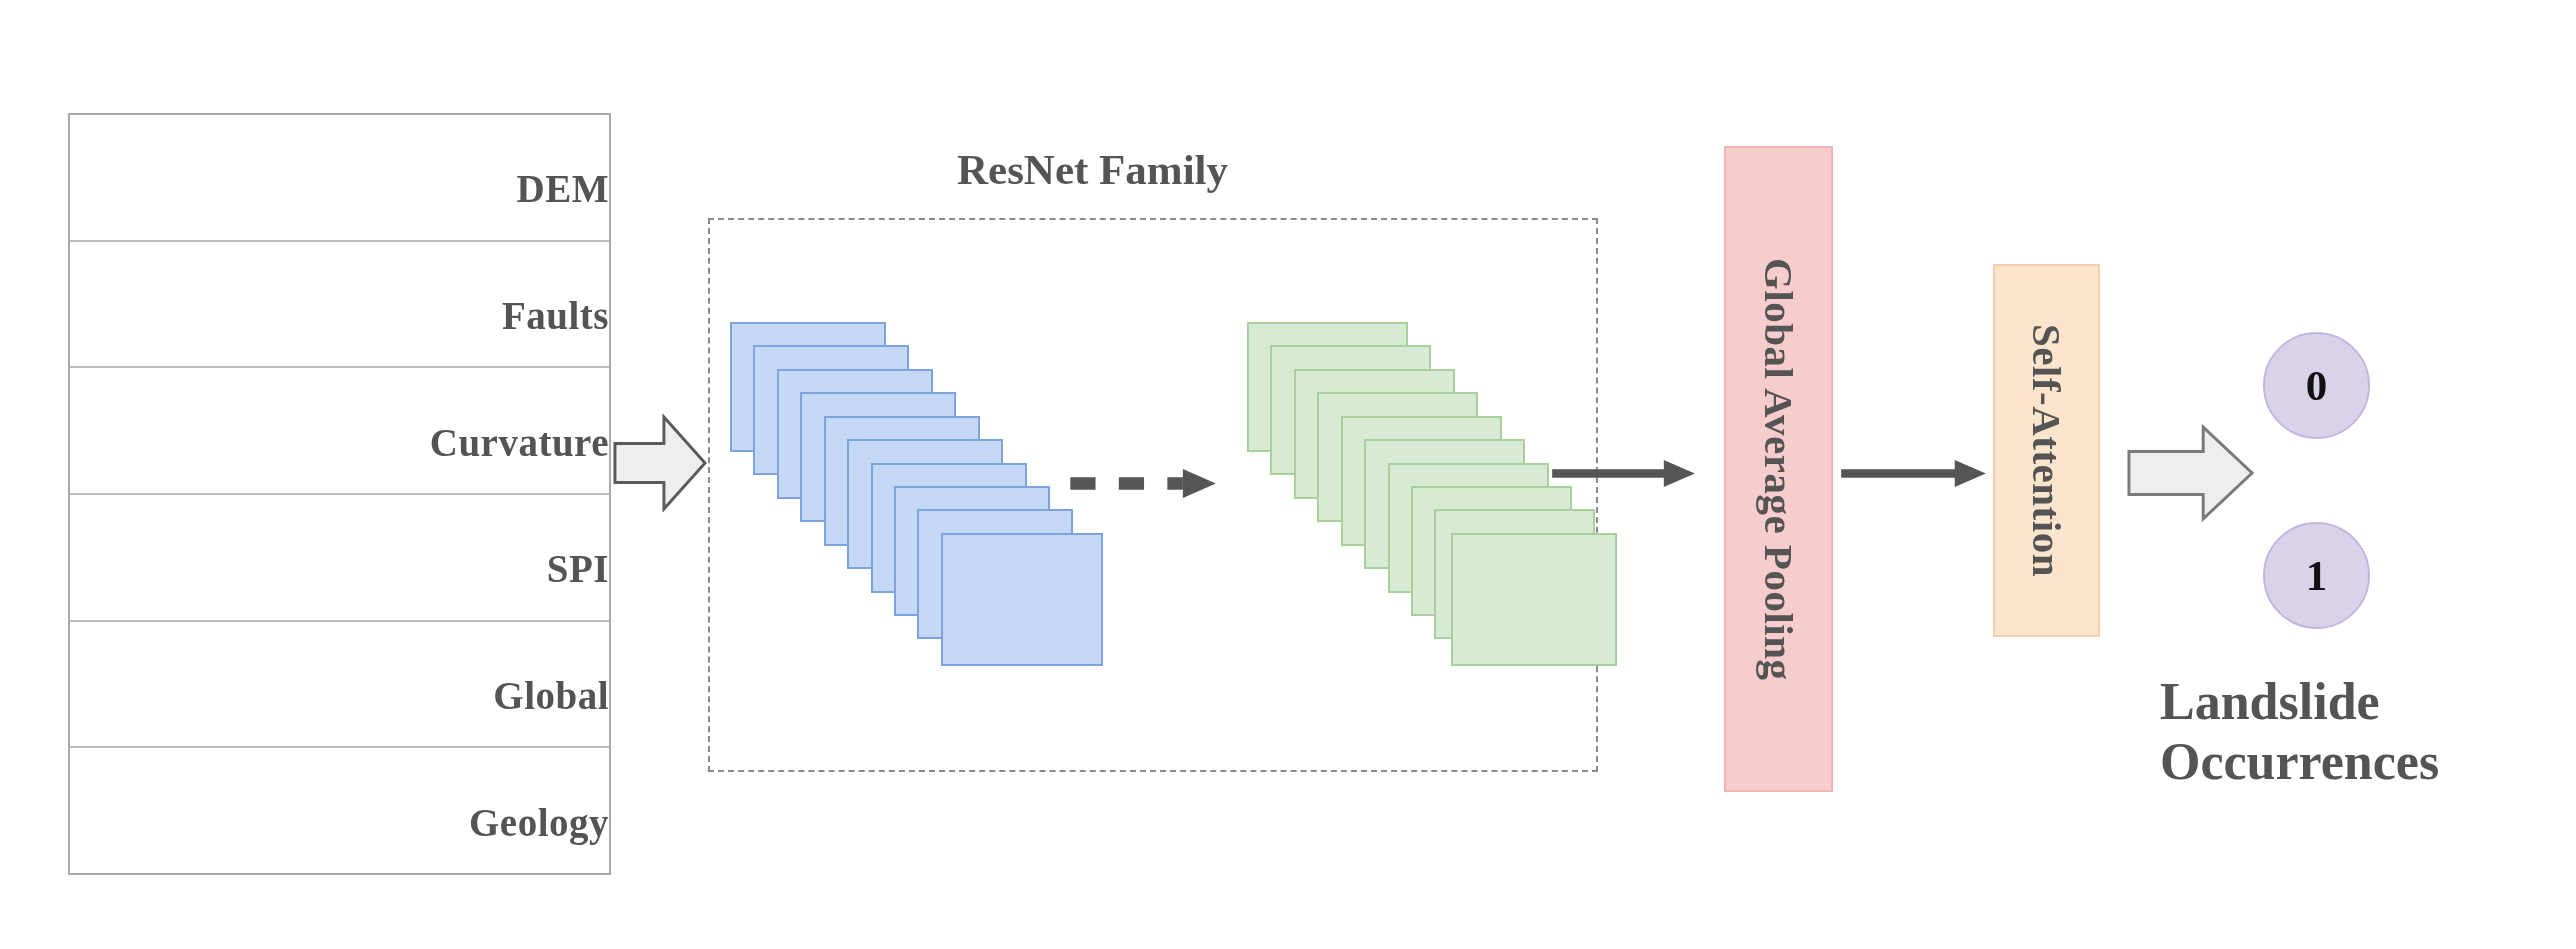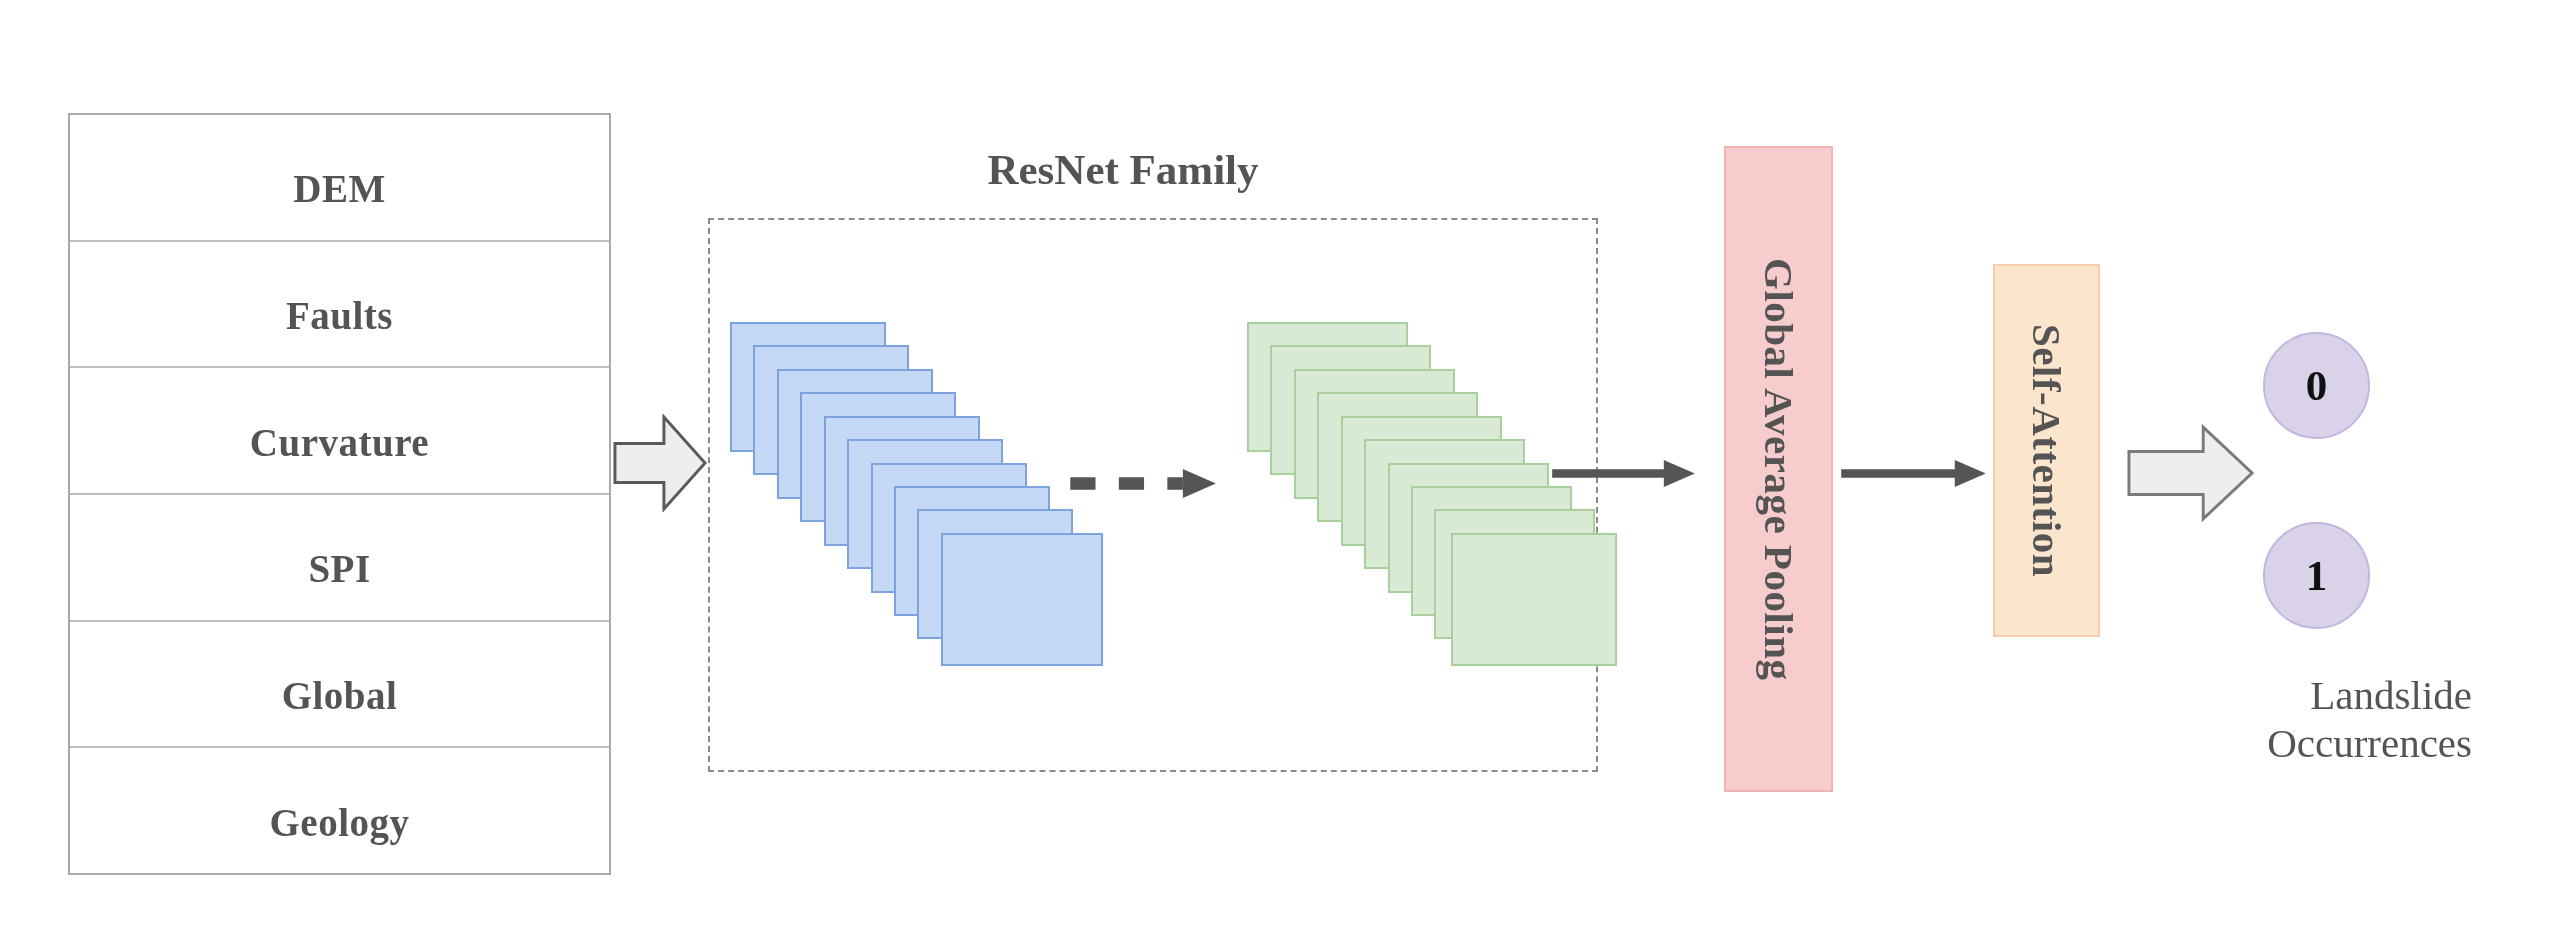--- a/index.html
+++ b/index.html
@@ -27,21 +27,21 @@
     height: 762px;
     border: 2px solid #a9a9a9;
     box-sizing: border-box;
     display: flex;
     flex-direction: column;
   }
   .factor-row {
     flex: 1 1 0;
     display: flex;
     align-items: center;
-    justify-content: center;
+    justify-content: flex-end;
     border-bottom: 2px solid #bdbdbd;
     box-sizing: border-box;
     margin-top: 23px;
   }
   .factor-row:last-child { border-bottom: none; }
   .factor-label {
     font-size: 39px;
     font-weight: bold;
     color: #545454;
     letter-spacing: 0.5px;
@@ -51,21 +51,21 @@
   
   .block-arrow { position: absolute; }
   .block-arrow svg { display: block; }
 
   
   #resnet-title {
     position: absolute;
     left: 957px;
     top: 145px;
     width: 332px;
-    text-align: center;
+    text-align: left;
     font-size: 43px;
     font-weight: bold;
     color: #545454;
     white-space: nowrap;
   }
   #resnet-box {
     position: absolute;
     left: 708px;
     top: 218px;
     width: 890px;
@@ -135,23 +135,23 @@
     color: #111111;
   }
   #circle-0 { left: 2263px; top: 332px; }
   #circle-1 { left: 2263px; top: 522px; }
 
   #output-caption {
     position: absolute;
     left: 2160px;
     top: 672px;
     width: 312px;
-    text-align: right;
-    font-size: 41px;
-    font-weight: normal;
+    text-align: left;
+    font-size: 52px;
+    font-weight: bold;
     color: #545454;
     line-height: 1.16;
   }
   #output-caption .cap-line { display: block; white-space: nowrap; }
 </style>
 </head>
 <body>
 
 <div id="canvas">
 

